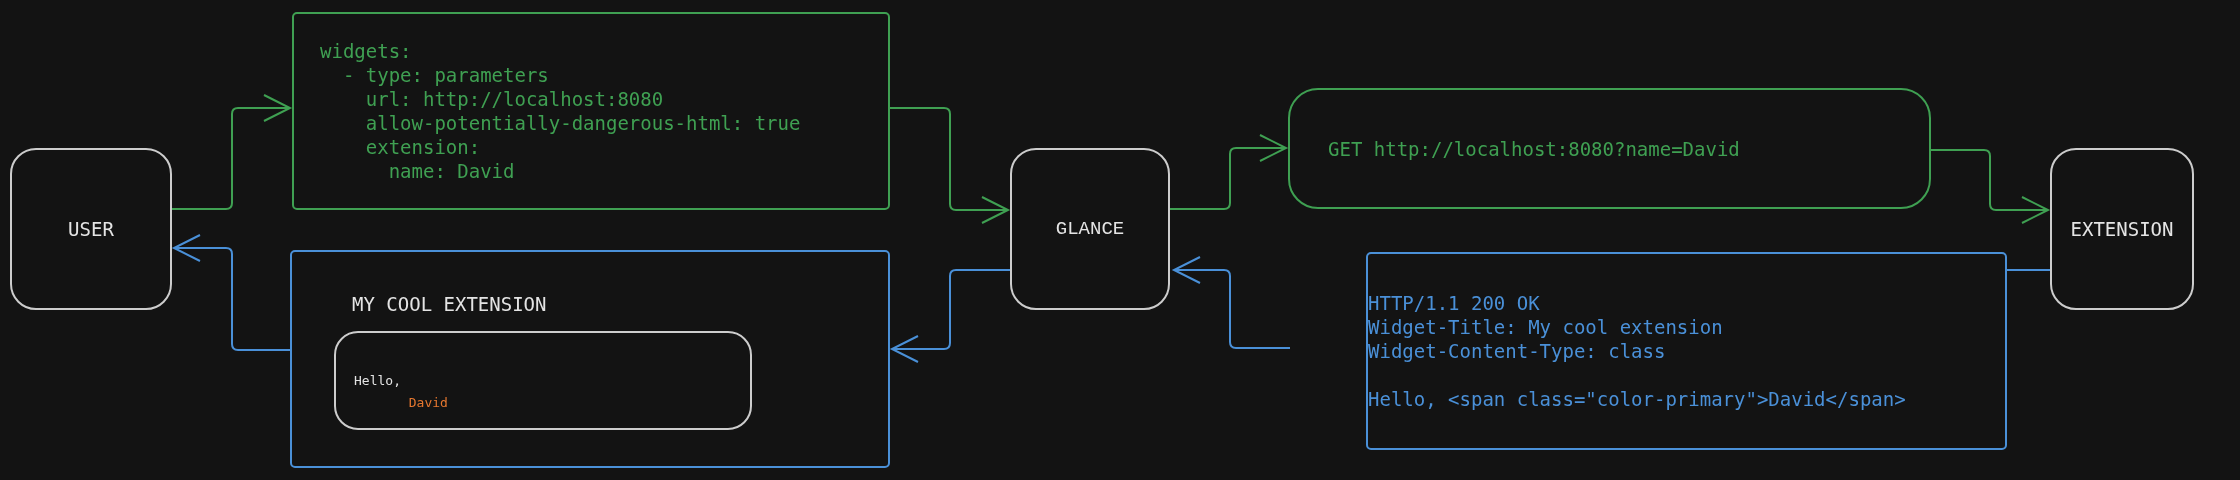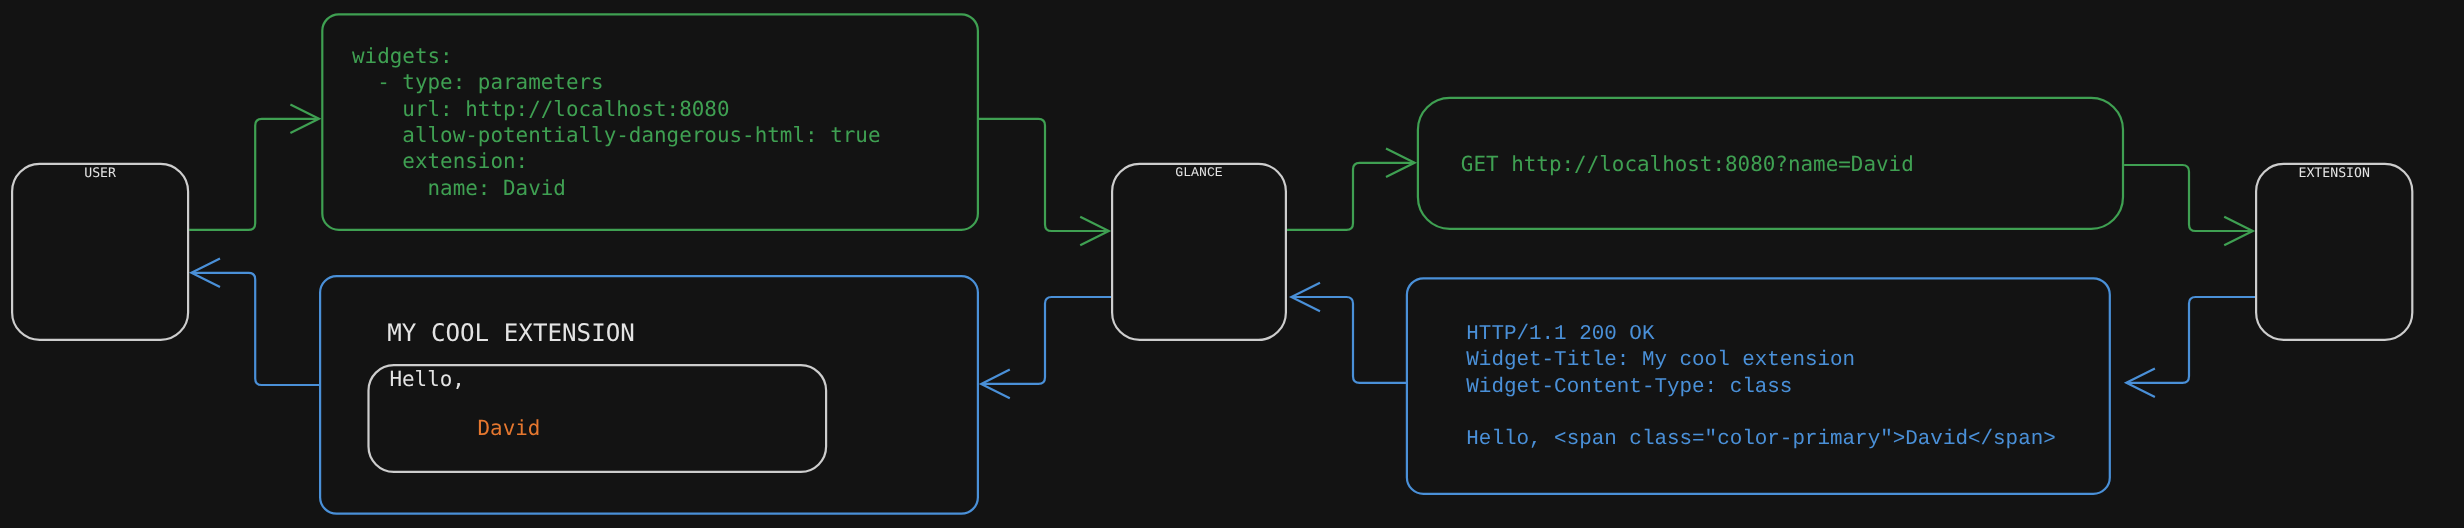--- a/index.html
+++ b/index.html
@@ -20,58 +20,58 @@
   }
   .connectors{position:absolute;left:0;top:0;width:2240px;height:480px;}
   .connectors path{fill:none;stroke-width:2px;}
   .connectors .g{stroke:var(--green);}
   .connectors .b{stroke:var(--blue);}
 
   .node{
     position:absolute;
     border:2px solid var(--node-border);
     border-radius:26px;
-    display:flex;align-items:flex-start;justify-content:center;
+    display:flex;align-items:center;justify-content:center;
     color:var(--fg);
-    font-size:12px;
+    font-size:19px;
     background:var(--bg);
     box-sizing:border-box;
   }
   #user{left:10px;top:148px;width:162px;height:162px;}
   #glance{left:1010px;top:148px;width:160px;height:162px;font-family:Liberation Mono, monospace;}
   #extension{left:2050px;top:148px;width:144px;height:162px;}
 
   .msg{
     position:absolute;
     box-sizing:border-box;
-    border-radius:16px;
+    border-radius:5px;
     background:var(--bg);
     display:flex;flex-direction:column;justify-content:center;
     font-size:19px;line-height:24px;
   }
   .msg .line{white-space:pre;min-height:24px;}
   .green-box{border:2px solid var(--green);color:var(--green);}
   .blue-box{border:2px solid var(--blue);color:var(--blue);}
 
   #config{left:292px;top:12px;width:598px;height:198px;padding-left:26px;}
   #request{left:1288px;top:88px;width:643px;height:121px;padding-left:38px;border-radius:30px;}
-  #response{left:1278px;top:252px;width:641px;height:198px;padding-left:53px;font-family:Liberation Mono, monospace;}
+  #response{left:1366px;top:252px;width:641px;height:198px;}
 
   #widget{left:290px;top:250px;width:600px;height:218px;display:block;}
   #widget .widget-title{
     position:absolute;left:60px;top:40px;
-    color:var(--fg);font-size:22px;line-height:24px;white-space:pre;
+    color:var(--fg);font-size:19px;line-height:24px;white-space:pre;
   }
   #greeting{
     position:absolute;left:42px;top:79px;width:418px;height:99px;
     box-sizing:border-box;
     border:2px solid var(--node-border);border-radius:24px;
-    display:flex;
+    display:flex;align-items:center;
     padding-left:18px;
-    color:var(--fg);font-size:19px;white-space:pre;
+    color:var(--fg);font-size:13px;white-space:pre;
   }
   #greeting .name{color:var(--orange);margin-top:44px;}
 </style>
 </head>
 <body>
 
 <div class="canvas">
 
   <svg class="connectors" viewBox="0 0 2240 480" xmlns="http://www.w3.org/2000/svg">
 

